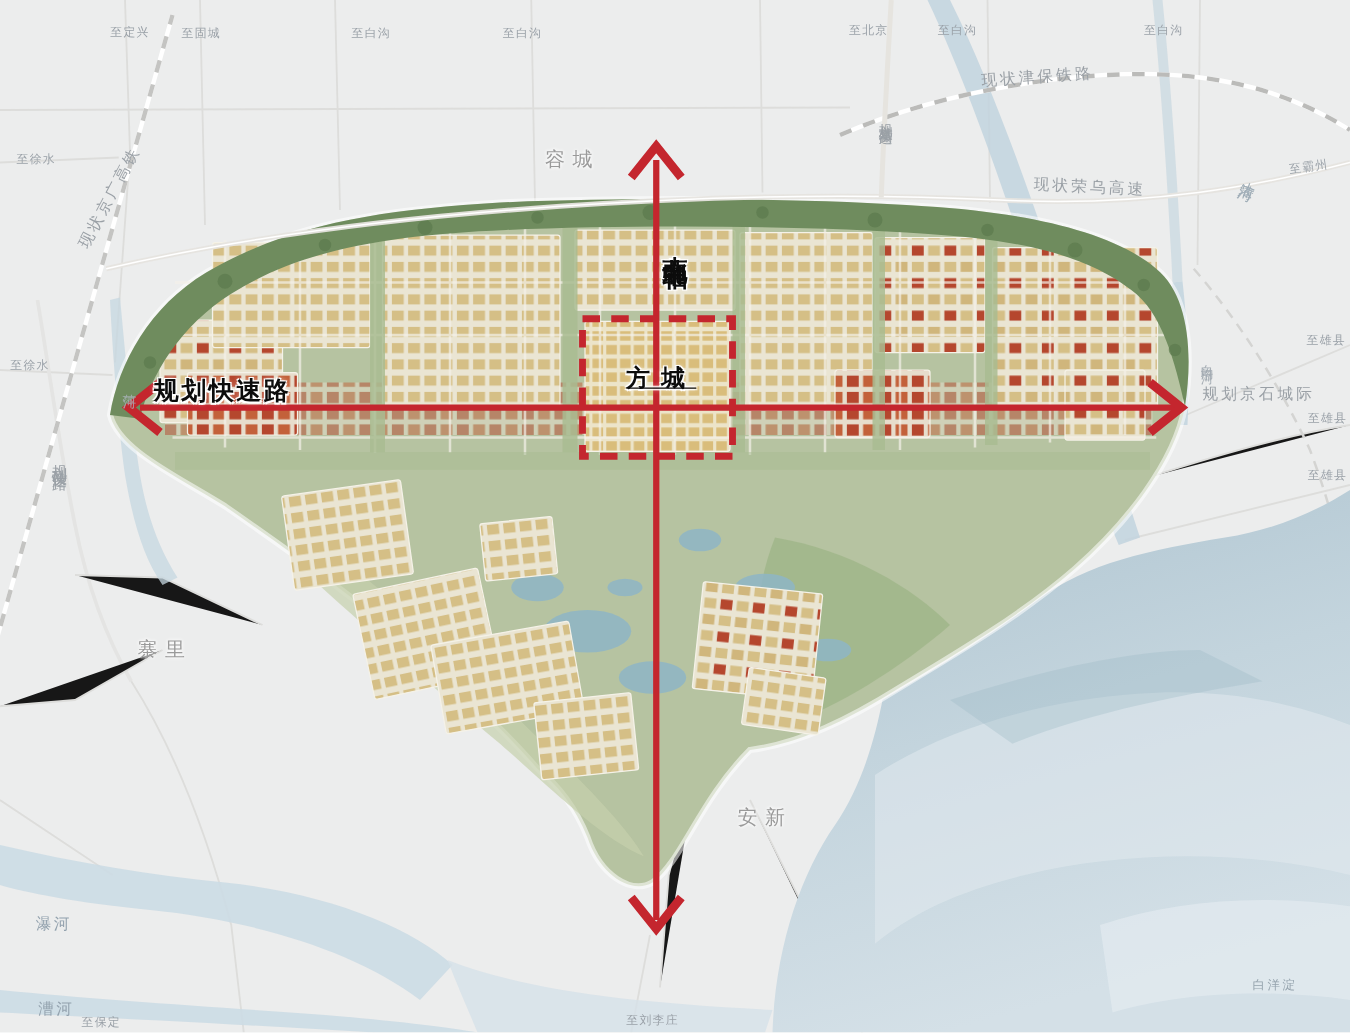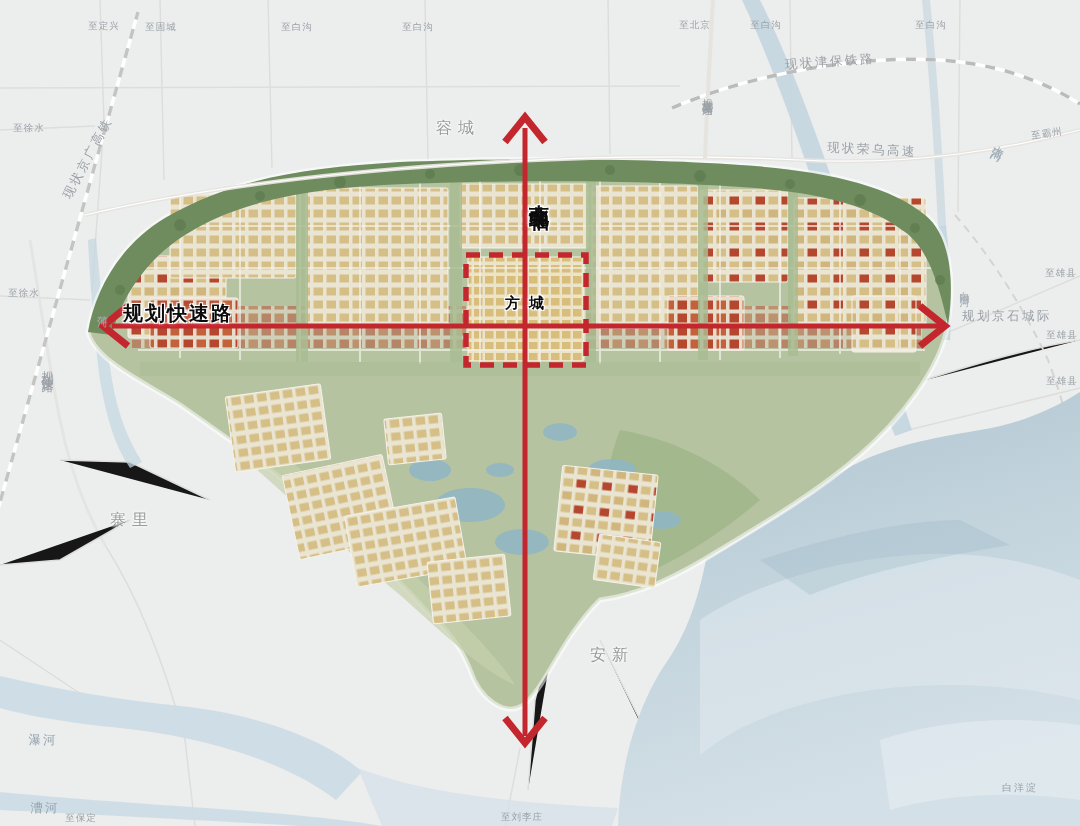--- a/index.html
+++ b/index.html
@@ -200,21 +200,21 @@
   </svg>
 
 
   <div class="lbl place" style="left:410px;top:128px;margin-left:48px;">容城</div>
   <div class="lbl place" style="left:612px;top:655px;">安新</div>
   <div class="lbl place" style="left:132px;top:520px;">寨里</div>
   <div class="lbl" style="left:1020px;top:788px;font-size:10px;color:#95a3ad;letter-spacing:2px;">白洋淀</div>
 
   <div class="lbl axis-lbl vert" style="left:540px;top:193px;">南北中轴</div>
   <div class="lbl axis-lbl" style="left:178px;top:313px;">规划快速路</div>
-  <div class="lbl axis-lbl" style="left:529px;top:303px;font-size:15px;letter-spacing:9px;">方城</div>
+  <div class="lbl axis-lbl" style="left:529px;top:303px;font-size:19px;letter-spacing:9px;text-decoration:underline;">方城</div>
 
   <div class="lbl infra" style="left:830px;top:62px;transform:translate(-50%,-50%) rotate(-4deg);">现状津保铁路</div>
   <div class="lbl infra vert" style="left:707px;top:93px;font-size:11px;letter-spacing:1px;">规划京雄高速</div>
   <div class="lbl infra" style="left:872px;top:150px;transform:translate(-50%,-50%) rotate(3deg);">现状荣乌高速</div>
   <div class="lbl infra" style="left:88px;top:158px;transform:translate(-50%,-50%) rotate(-62deg);">现状京广高铁</div>
   <div class="lbl infra" style="left:1007px;top:316px;">规划京石城际</div>
   <div class="lbl infra vert" style="left:47px;top:368px;font-size:12px;">规划快速路</div>
 
   <div class="lbl river vert" style="left:1002px;top:140px;transform:translate(-50%,-50%) rotate(22deg);font-size:12px;color:#9fadb7;">大清河</div>
   <div class="lbl river vert faint" style="left:102px;top:308px;font-size:11px;color:#aab3ba;">萍河</div>

